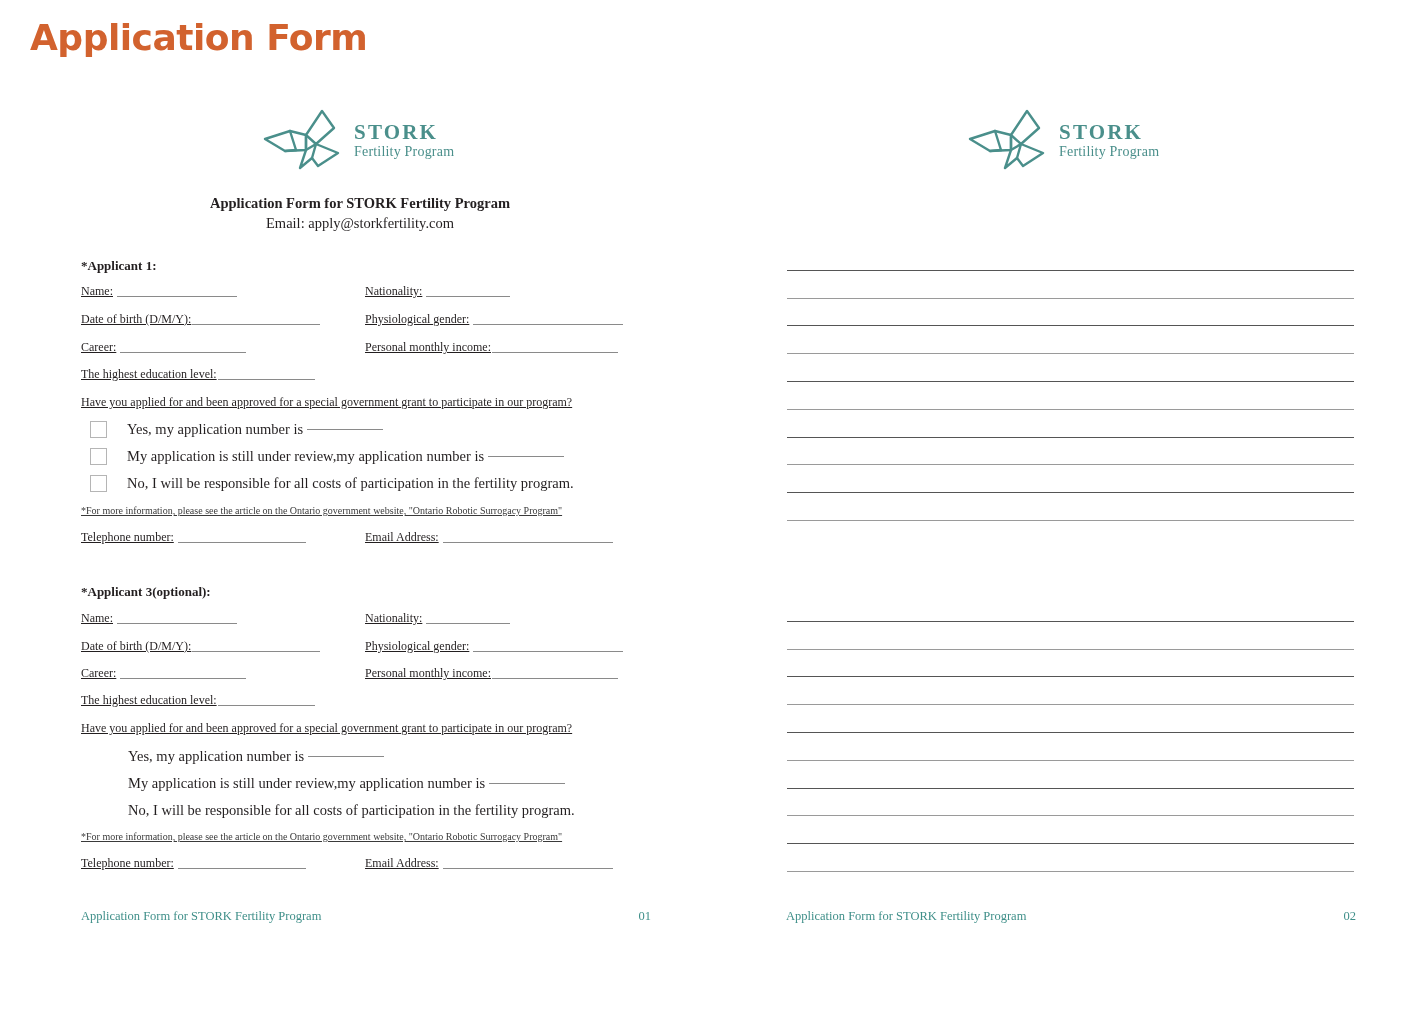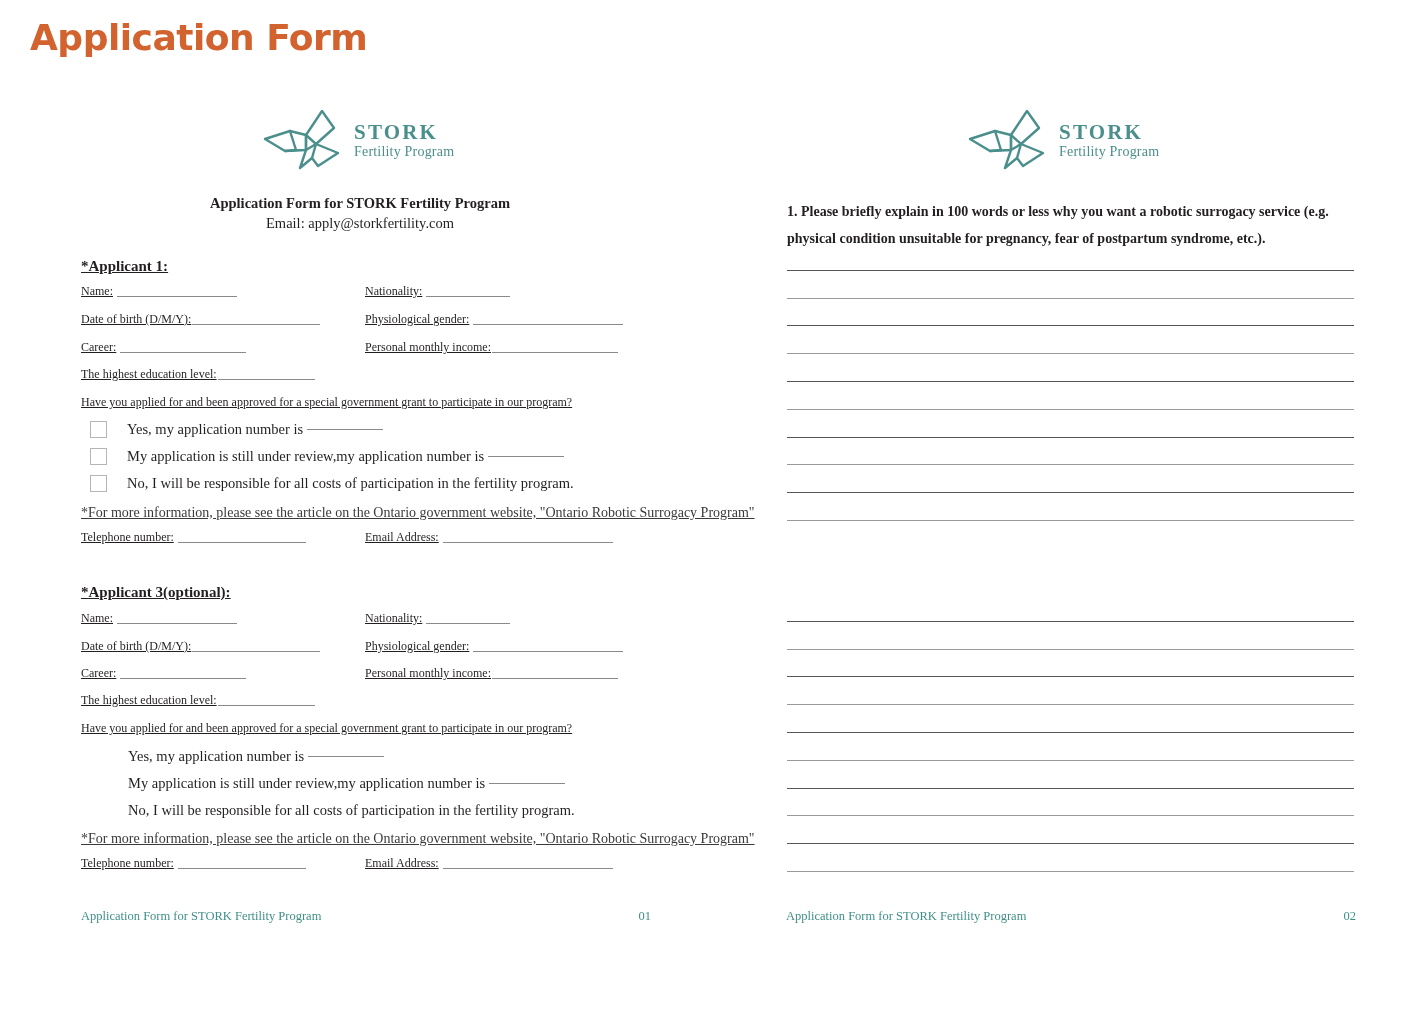--- a/index.html
+++ b/index.html
@@ -78,23 +78,22 @@
     font-size: 14.5px;
   }
   .form-head .fh-line {
     font-size: 14.5px;
   }
 
   
   .section-title {
     position: absolute;
     font-weight: bold;
-    font-size: 15px;
+    font-size: 13px;
     left: 41px;
-    text-decoration: underline;
   }
   .frow {
     position: absolute;
     font-size: 12px;
     white-space: nowrap;
     color: #231f20;
     text-decoration: underline;
   }
   .rule {
     display: inline-block;
@@ -120,21 +119,21 @@
     background: #fff;
     box-sizing: border-box;
     margin-right: 20px;
     flex: none;
   }
   .opt-indent { padding-left: 38px; }
 
   .footnote {
     position: absolute;
     left: 41px;
-    font-size: 14px;
+    font-size: 10px;
     text-decoration: underline;
     color: #3a3a3a;
     white-space: nowrap;
   }
 
   
   .question {
     position: absolute;
     left: 42px;
     width: 567px;
@@ -321,21 +320,20 @@
         <path d="M52 50 L56 36"></path>
         <path d="M46 27 L46 42"></path>
       </svg>
     </span>
     <span class="logo-text">
       <span class="logo-word">STORK</span><br>
       <span class="logo-tagline">Fertility Program</span>
     </span>
   </div>
 
-  <div class="question" style="top:186px;">1. Please briefly explain in 100 words or less why you want a robotic surrogacy service (e.g. physical condition unsuitable for pregnancy, fear of postpartum syndrome, etc.).</div>
   <div class="answer-lines" id="q1-lines" style="top:231px;">
       <div class="aline"></div>
       <div class="aline light"></div>
       <div class="aline"></div>
       <div class="aline light"></div>
       <div class="aline"></div>
       <div class="aline light"></div>
       <div class="aline"></div>
       <div class="aline light"></div>
       <div class="aline"></div>

